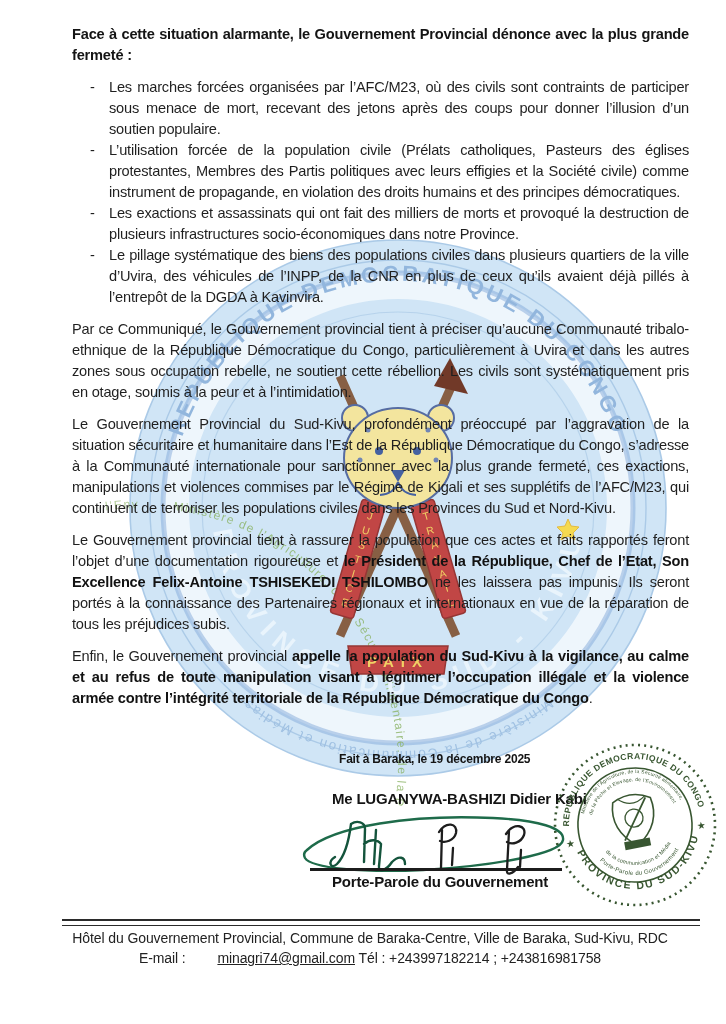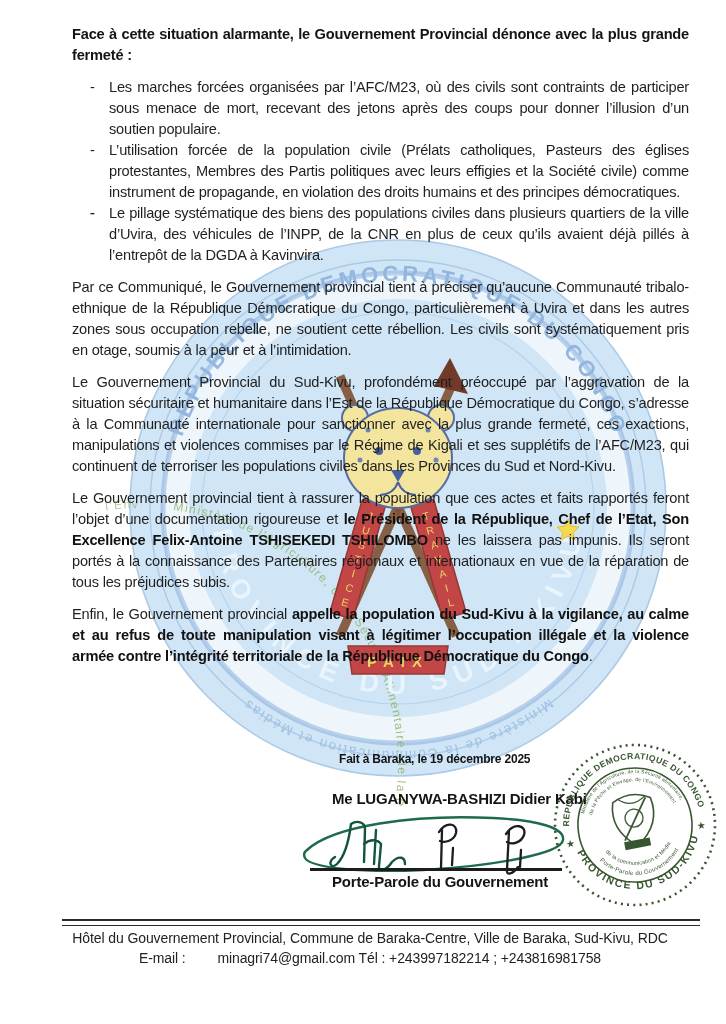--- a/index.html
+++ b/index.html
@@ -26,21 +26,21 @@
   .sig-svg{position:absolute;left:293px;top:810px;z-index:2;}
   .sig-rule{position:absolute;left:310px;top:868px;width:252px;height:3px;background:#1c1c1c;z-index:2;}
   .sig-title{position:absolute;left:332px;top:873px;font-size:15px;font-weight:700;color:#141414;z-index:2;letter-spacing:-0.2px;}
   .stamp{position:absolute;left:549px;top:739px;width:172px;height:172px;z-index:3;opacity:.93;}
 
   
   .footer-rule{position:absolute;left:62px;top:919px;width:638px;height:4px;
                border-top:2px solid #2b2b2b;border-bottom:1.2px solid #2b2b2b;z-index:1;}
   .footer{position:absolute;left:40px;top:928px;width:660px;text-align:center;
           font-size:14px;line-height:20px;color:#222;z-index:1;letter-spacing:-0.1px;}
-  .footer .link{margin-left:28px;}
+  .footer .link{text-decoration:underline;margin-left:28px;}
 </style>
 </head>
 <body>
 
 <div class="page">
 
   <svg class="watermark" viewBox="0 0 600 600" aria-hidden="true">
     <defs>
       <path id="wmRing" d="M 43,300 A 257,257 0 1 1 42.9,300"></path>
       <path id="wmTop" d="M 73,300 A 227,227 0 1 1 527,300"></path>
@@ -108,21 +108,21 @@
       <polygon points="470,311 473,318 481,319 475,325 477,332 470,328 463,332 465,325 459,319 467,318" fill="#f5d94b" stroke="#e3b93c" stroke-width="1"></polygon>
     </g>
   </svg>
 
   <div class="content">
     <p class="intro">Face à cette situation alarmante, le Gouvernement Provincial dénonce avec la plus grande fermeté :</p>
 
     <ul class="bullets">
       <li><span class="dash">-</span><span>Les marches forcées organisées par l’AFC/M23, où des civils sont contraints de participer sous menace de mort, recevant des jetons après des coups pour donner l’illusion d’un soutien populaire.</span></li>
       <li><span class="dash">-</span><span>L’utilisation forcée de la population civile (Prélats catholiques, Pasteurs des églises protestantes, Membres des Partis politiques avec leurs effigies et la Société civile) comme instrument de propagande, en violation des droits humains et des principes démocratiques.</span></li>
-      <li><span class="dash">-</span></li>
+      <li><span class="dash">-</span><span>Les exactions et assassinats qui ont fait des milliers de morts et provoqué la destruction de plusieurs infrastructures socio-économiques dans notre Province.</span></li>
       <li><span class="dash">-</span><span>Le pillage systématique des biens des populations civiles dans plusieurs quartiers de la ville d’Uvira, des véhicules de l’INPP, de la CNR en plus de ceux qu’ils avaient déjà pillés à l’entrepôt de la DGDA à Kavinvira.</span></li>
     </ul>
 
     <p>Par ce Communiqué, le Gouvernement provincial tient à préciser qu’aucune Communauté tribalo-ethnique de la République Démocratique du Congo, particulièrement à Uvira et dans les autres zones sous occupation rebelle, ne soutient cette rébellion. Les civils sont systématiquement pris en otage, soumis à la peur et à l’intimidation.</p>
     <p>Le Gouvernement Provincial du Sud-Kivu, profondément préoccupé par l’aggravation de la situation sécuritaire et humanitaire dans l’Est de la République Démocratique du Congo, s’adresse à la Communauté internationale pour sanctionner avec la plus grande fermeté, ces exactions, manipulations et violences commises par le Régime de Kigali et ses supplétifs de l’AFC/M23, qui continuent de terroriser les populations civiles dans les Provinces du Sud et Nord-Kivu.</p>
 
     <p><span>Le Gouvernement provincial tient à rassurer la population que ces actes et faits rapportés feront l’objet d’une documentation rigoureuse et </span><span class="b">le Président de la République, Chef de l’Etat, Son Excellence Felix-Antoine TSHISEKEDI TSHILOMBO</span><span> ne les laissera pas impunis. Ils seront portés à la connaissance des Partenaires régionaux et internationaux en vue de la réparation de tous les préjudices subis.</span></p>
 
     <p><span>Enfin, le Gouvernement provincial </span><span class="b">appelle la population du Sud-Kivu à la vigilance, au calme et au refus de toute manipulation visant à légitimer l’occupation illégale et la violence armée contre l’intégrité territoriale de la République Démocratique du Congo</span><span>.</span></p>
   </div>

